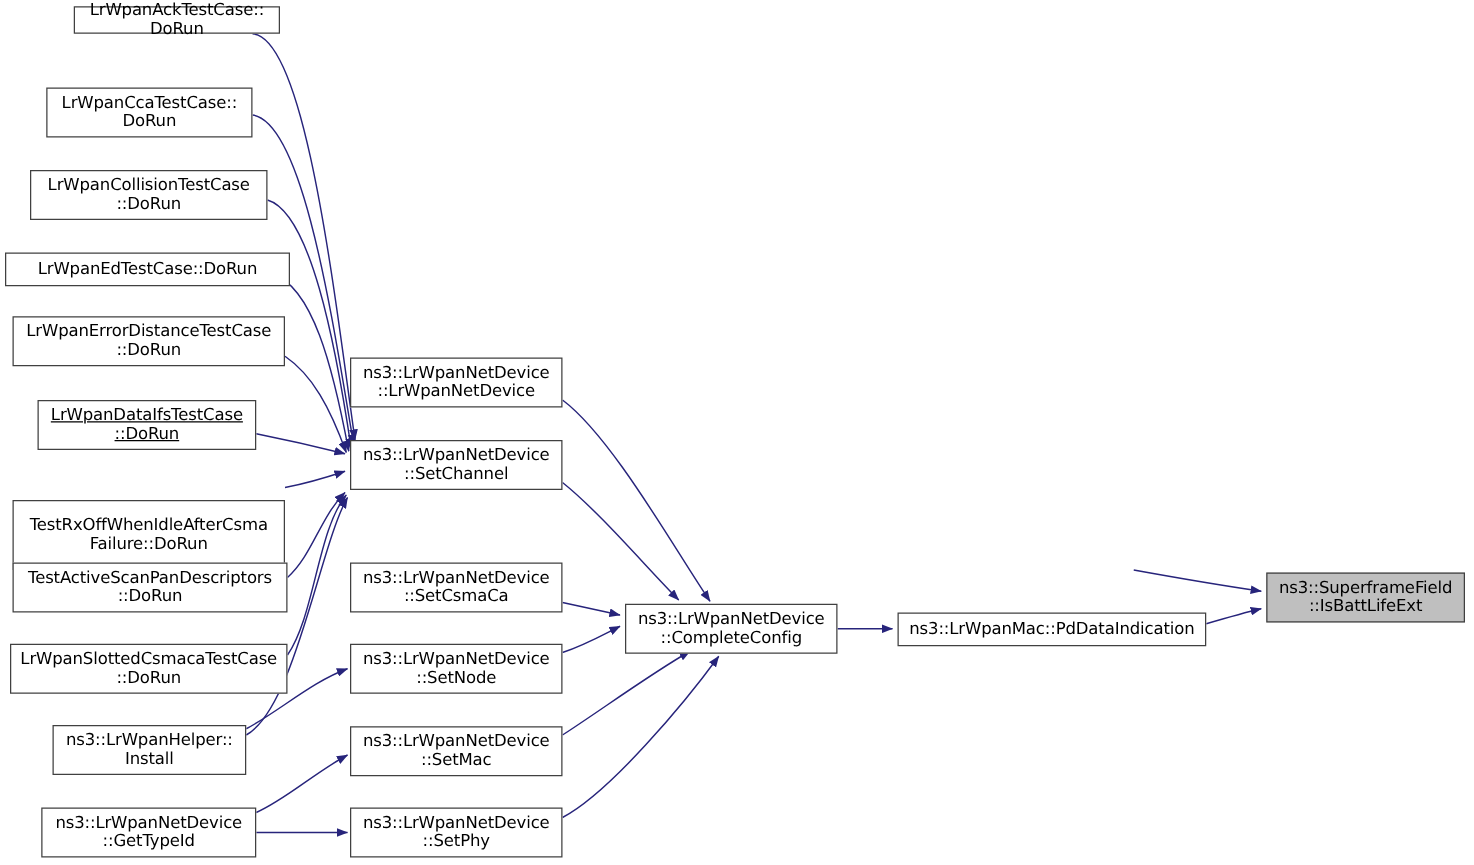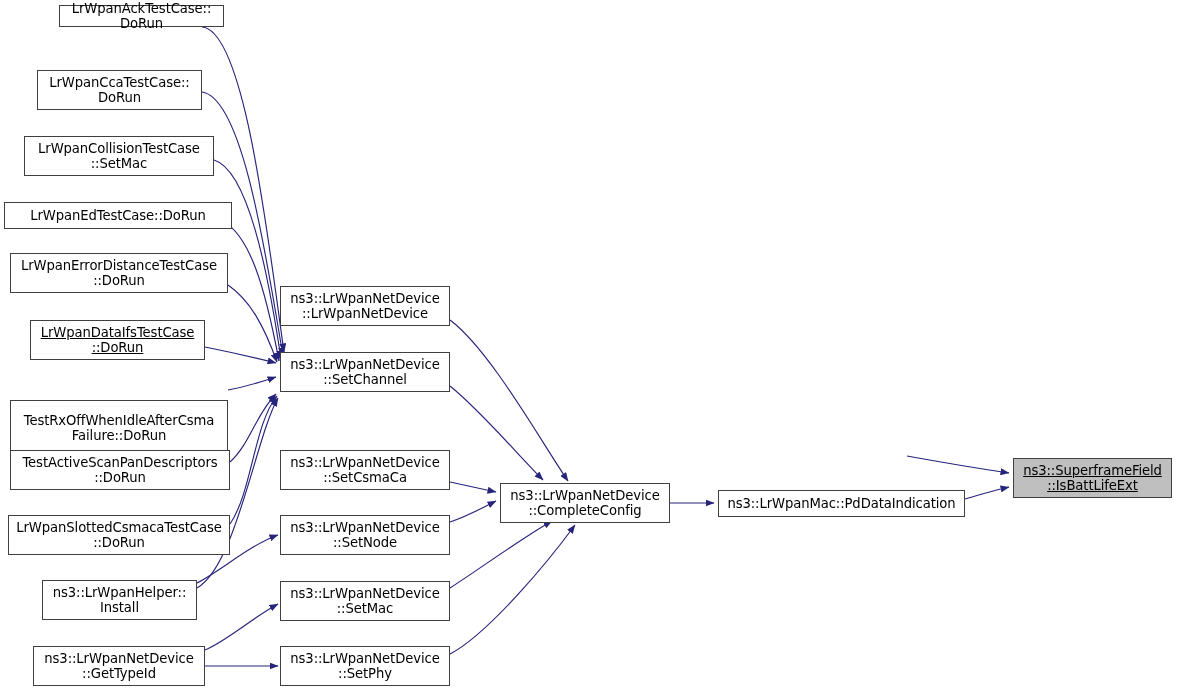--- a/index.html
+++ b/index.html
@@ -80,21 +80,21 @@
       <path d="M450,654 C488,634 548,562 575,525" fill="none" stroke="#27247b" stroke-width="1.15" marker-end="url(#arrowhead)"></path>
       <path d="M670,503 C686,503 700,503 714,503" fill="none" stroke="#27247b" stroke-width="1.15" marker-end="url(#arrowhead)"></path>
       <path d="M907,456 C940,462 975,468 1009,473" fill="none" stroke="#27247b" stroke-width="1.15" marker-end="url(#arrowhead)"></path>
       <path d="M965,499 C982,494 996,490 1009,487" fill="none" stroke="#27247b" stroke-width="1.15" marker-end="url(#arrowhead)"></path>
     </svg>
 <div class="node" style="left: 37px; top: 5px; width: 165px; height: 22px; margin-left: 22px;"><span class="node-label">LrWpanAckTestCase::
 DoRun</span></div>
     <div class="node" style="left: 37px; top: 70px; width: 165px; height: 40px; align-items: center;"><span class="node-label">LrWpanCcaTestCase::
 DoRun</span></div>
     <div class="node" style="left: 24px; top: 136px; width: 190px; height: 40px;"><span class="node-label">LrWpanCollisionTestCase
-::SetMac</span></div>
+::DoRun</span></div>
     <div class="node" style="left: 4px; top: 202px; width: 228px; height: 27px;"><span class="node-label">LrWpanEdTestCase::DoRun</span></div>
     <div class="node" style="left: 10px; top: 253px; width: 218px; height: 40px;"><span class="node-label">LrWpanErrorDistanceTestCase
 ::DoRun</span></div>
     <div class="node" style="left: 30px; top: 320px; width: 175px; height: 40px; text-decoration: underline;"><span class="node-label">LrWpanDataIfsTestCase
 ::DoRun</span></div>
     <div class="node" style="left: 10px; top: 400px; width: 218px; height: 56px;"><span class="node-label">TestRxOffWhenIdleAfterCsma
 Failure::DoRun</span></div>
     <div class="node" style="left: 10px; top: 450px; width: 220px; height: 40px;"><span class="node-label">TestActiveScanPanDescriptors
 ::DoRun</span></div>
     <div class="node" style="left: 8px; top: 515px; width: 222px; height: 40px;"><span class="node-label">LrWpanSlottedCsmacaTestCase
@@ -111,15 +111,15 @@
 ::SetCsmaCa</span></div>
     <div class="node" style="left: 280px; top: 515px; width: 170px; height: 40px;"><span class="node-label">ns3::LrWpanNetDevice
 ::SetNode</span></div>
     <div class="node" style="left: 280px; top: 581px; width: 170px; height: 40px;"><span class="node-label">ns3::LrWpanNetDevice
 ::SetMac</span></div>
     <div class="node" style="left: 280px; top: 646px; width: 170px; height: 40px;"><span class="node-label">ns3::LrWpanNetDevice
 ::SetPhy</span></div>
     <div class="node" style="left: 500px; top: 483px; width: 170px; height: 40px;"><span class="node-label">ns3::LrWpanNetDevice
 ::CompleteConfig</span></div>
     <div class="node" style="left: 718px; top: 490px; width: 247px; height: 27px;"><span class="node-label">ns3::LrWpanMac::PdDataIndication</span></div>
-    <div class="node highlight" style="left: 1013px; top: 458px; width: 159px; height: 40px; text-decoration: underline;"><span class="node-label">ns3::SuperframeField
+    <div class="node highlight" style="left: 1013px; top: 458px; width: 159px; height: 40px;"><span class="node-label">ns3::SuperframeField
 ::IsBattLifeExt</span></div>
   </div>
 
 </body></html>

